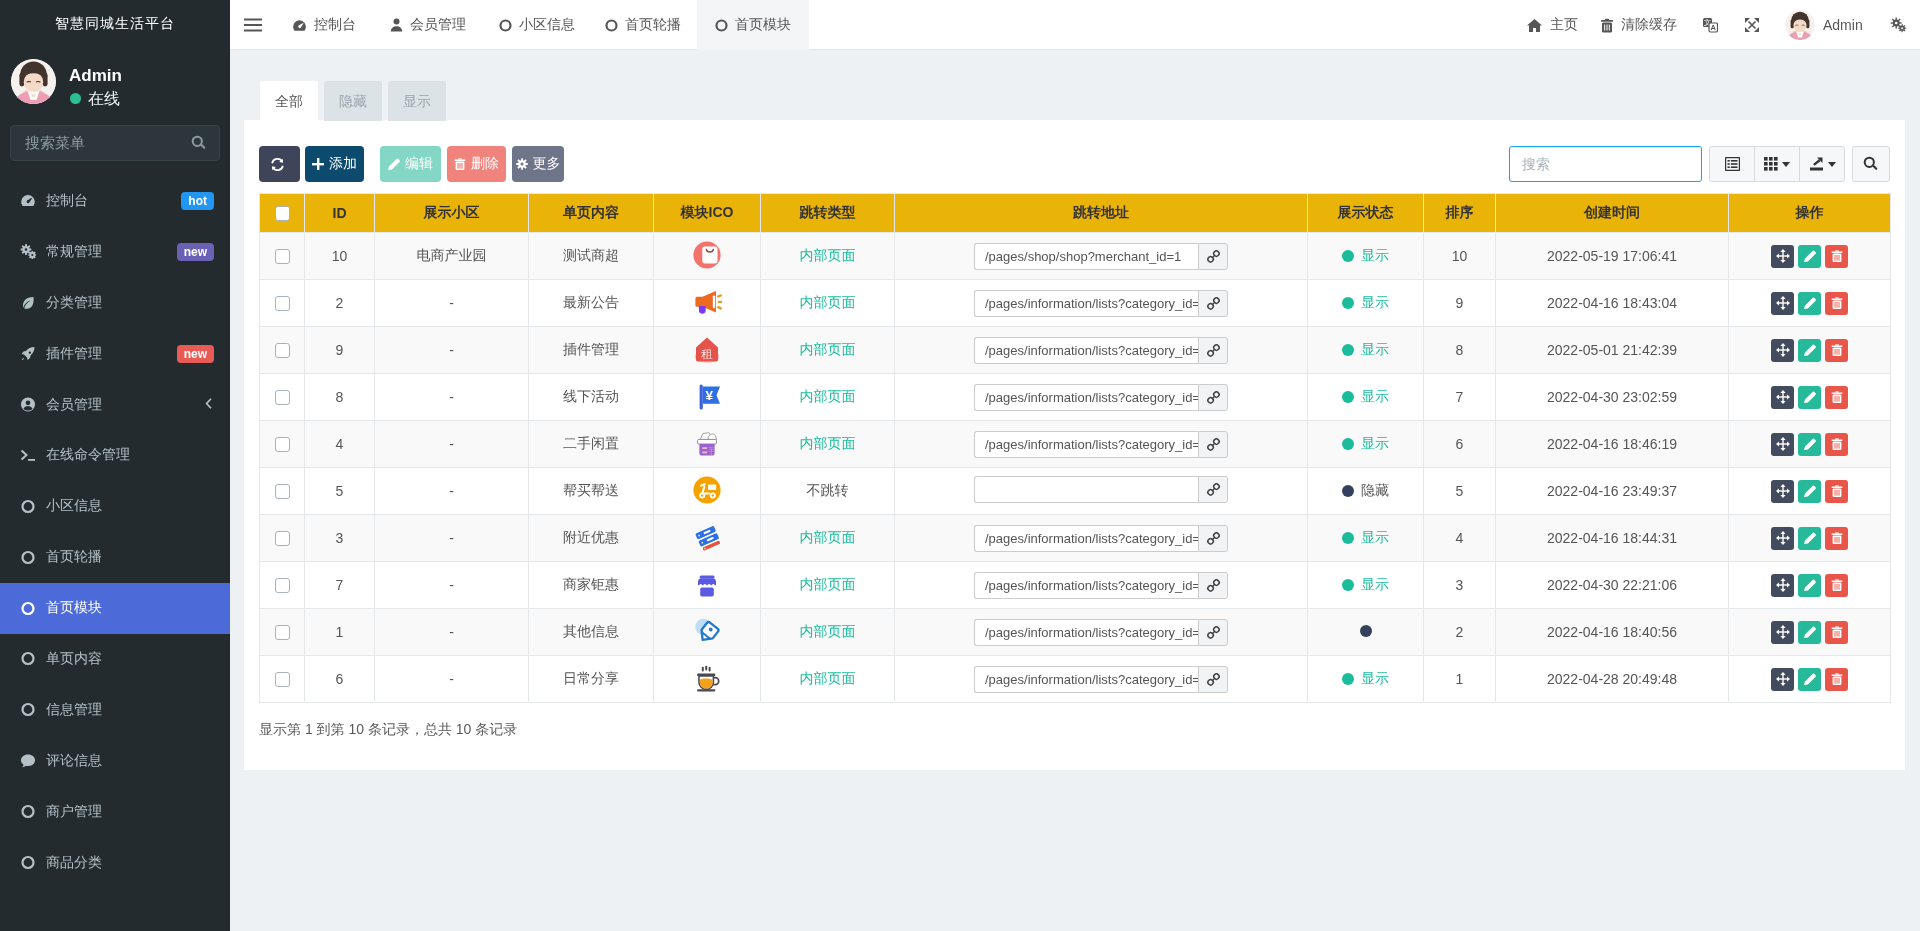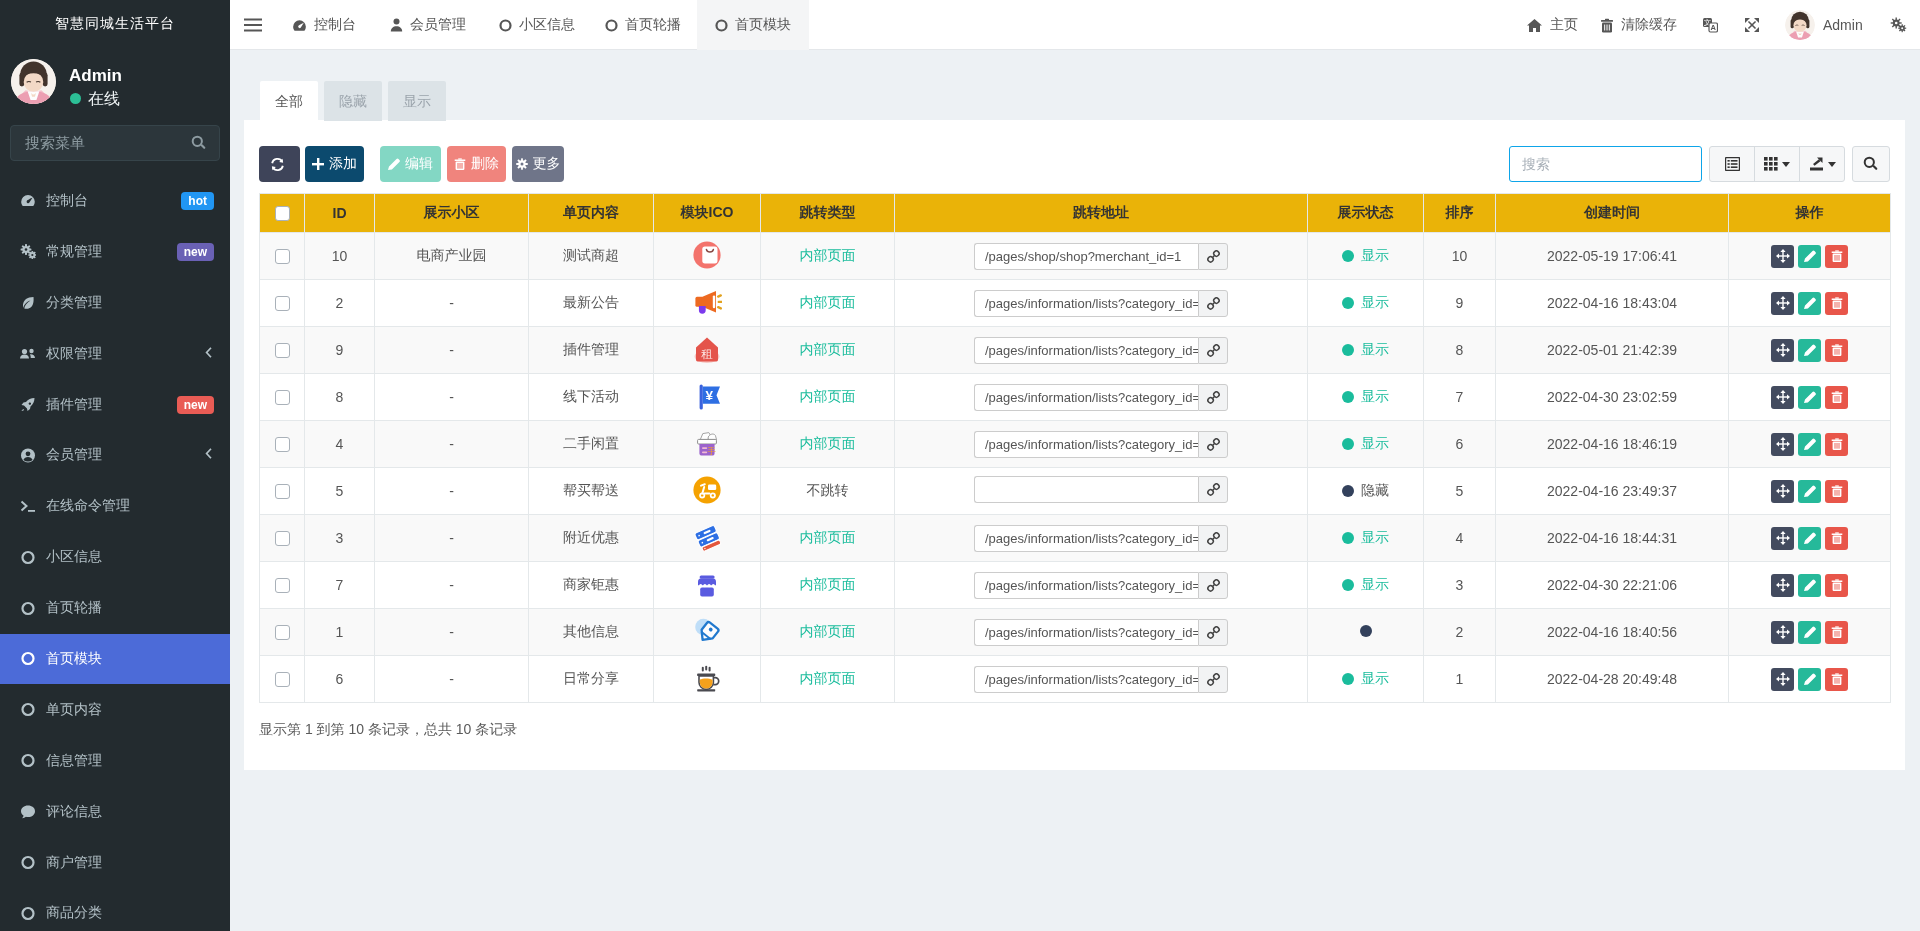--- a/index.html
+++ b/index.html
@@ -131,34 +131,20 @@
         <span class="mt">常规管理</span>
         <span class="badge b-newp">new</span>
       </li>
       <li>
         <span class="mi">
           <svg width="16" height="16" viewBox="0 0 16 16">
             <path d="M13.5 2.5c-6.5 0-10 3-10.5 7.5-.1 1.2 0 2.5.3 3.5.6-2.8 2.8-6.2 7.2-7.5-3.5 2-6 5.2-6.2 8 1 .3 2.3.4 3.7.2 5-1 6-6.5 5.5-11.7z" fill="#b3c1c7"></path>
           </svg>
         </span>
         <span class="mt">分类管理</span>
-      </li>
-      <li>
-        <span class="mi">
-          <svg width="17" height="16" viewBox="0 0 17 16">
-            <circle cx="5.5" cy="6" r="2.6" fill="#b3c1c7"></circle>
-            <path d="M1 13c0-2.5 2-4 4.5-4s4.5 1.5 4.5 4z" fill="#b3c1c7"></path>
-            <circle cx="12.5" cy="5.5" r="2.2" fill="#b3c1c7"></circle>
-            <path d="M11 8.8c2.8-.3 5 1.5 5 3.7h-4.2c0-1.5-.3-2.7-.8-3.7z" fill="#b3c1c7"></path>
-          </svg>
-        </span>
-        <span class="mt">权限管理</span>
-        <span class="chev"><svg width="7" height="12" viewBox="0 0 7 12">
-            <path d="M6 1.2L1.6 6 6 10.8" stroke="#b3c1c7" stroke-width="1.7" fill="none"></path>
-          </svg></span>
       </li>
       <li>
         <span class="mi">
           <svg width="16" height="16" viewBox="0 0 16 16">
             <path d="M14.5 1.5c-3.5 0-6.5 1.5-8.5 4L3.5 6 1.5 8.5l2.5.5 3 3 .5 2.5L10 12.5l.5-2.5c2.5-2 4-5 4-8.5zM10.7 6.3a1.2 1.2 0 1 1-.01-.01z" fill="#b3c1c7"></path>
             <path d="M3.5 12.5c-1 .3-2 2-2 2s1.7-.3 2.5-1z" fill="#b3c1c7"></path>
           </svg>
         </span>
         <span class="mt">插件管理</span>
         <span class="badge b-newr">new</span>

